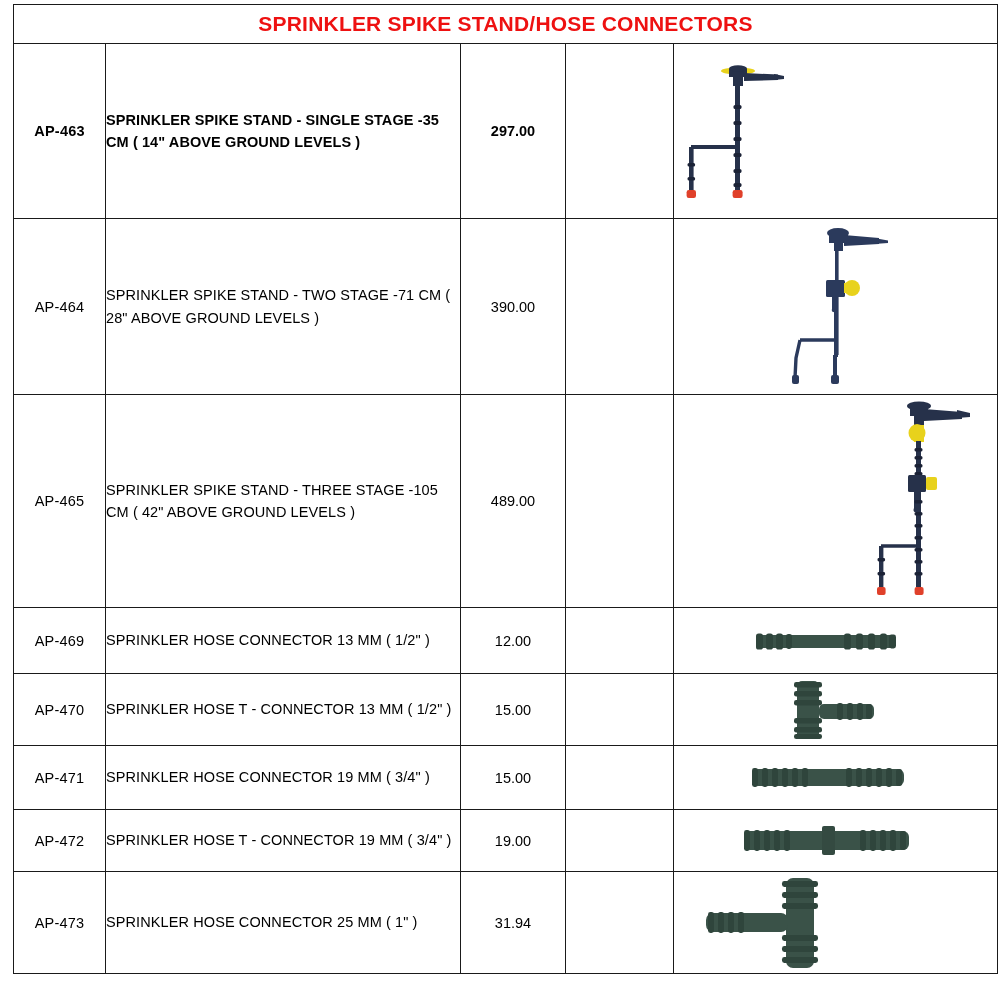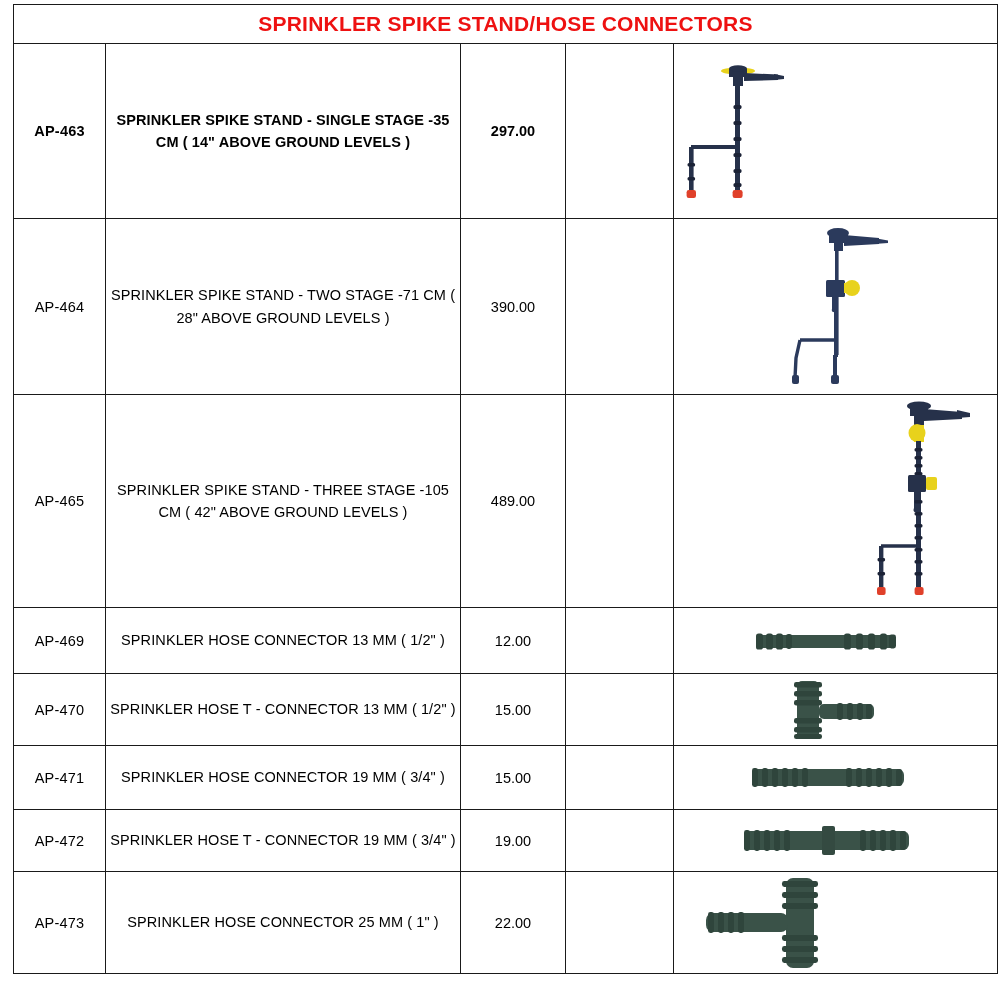--- a/index.html
+++ b/index.html
@@ -71,21 +71,21 @@
   col.c-packing { width: 108px; }
   col.c-picture { width: 324px; }
 
   
   .code {
     text-align: center;
     font-size: 14.5px;
     letter-spacing: 0.2px;
   }
   .name {
-    text-align: center;
+    text-align: left;
     padding: 0 6px 0 9px;
     font-size: 14.5px;
     line-height: 1.55;
     letter-spacing: 0.1px;
   }
   .price {
     text-align: center;
     font-size: 14.5px;
   }
   .packing { }
@@ -384,21 +384,21 @@
               </g>
             </g>
           </svg>
         </span>
       </td>
     </tr>
 
     <tr class="r8">
       <td class="code">AP-473</td>
       <td class="name">SPRINKLER HOSE CONNECTOR  25 MM ( 1" )</td>
-      <td class="price">22.00</td>
+      <td class="price">31.94</td>
       <td class="packing"></td>
       <td class="picture">
         <span class="pic-wrap">
           <svg width="320" height="100" viewBox="0 0 320 100">
             <g fill="#3a5248">
 
               <rect x="112" y="5" width="28" height="90" rx="7"></rect>
               <g fill="#2f453c">
                 <rect x="108" y="8" width="36" height="6" rx="2.4"></rect>
                 <rect x="108" y="19" width="36" height="6" rx="2.4"></rect>

